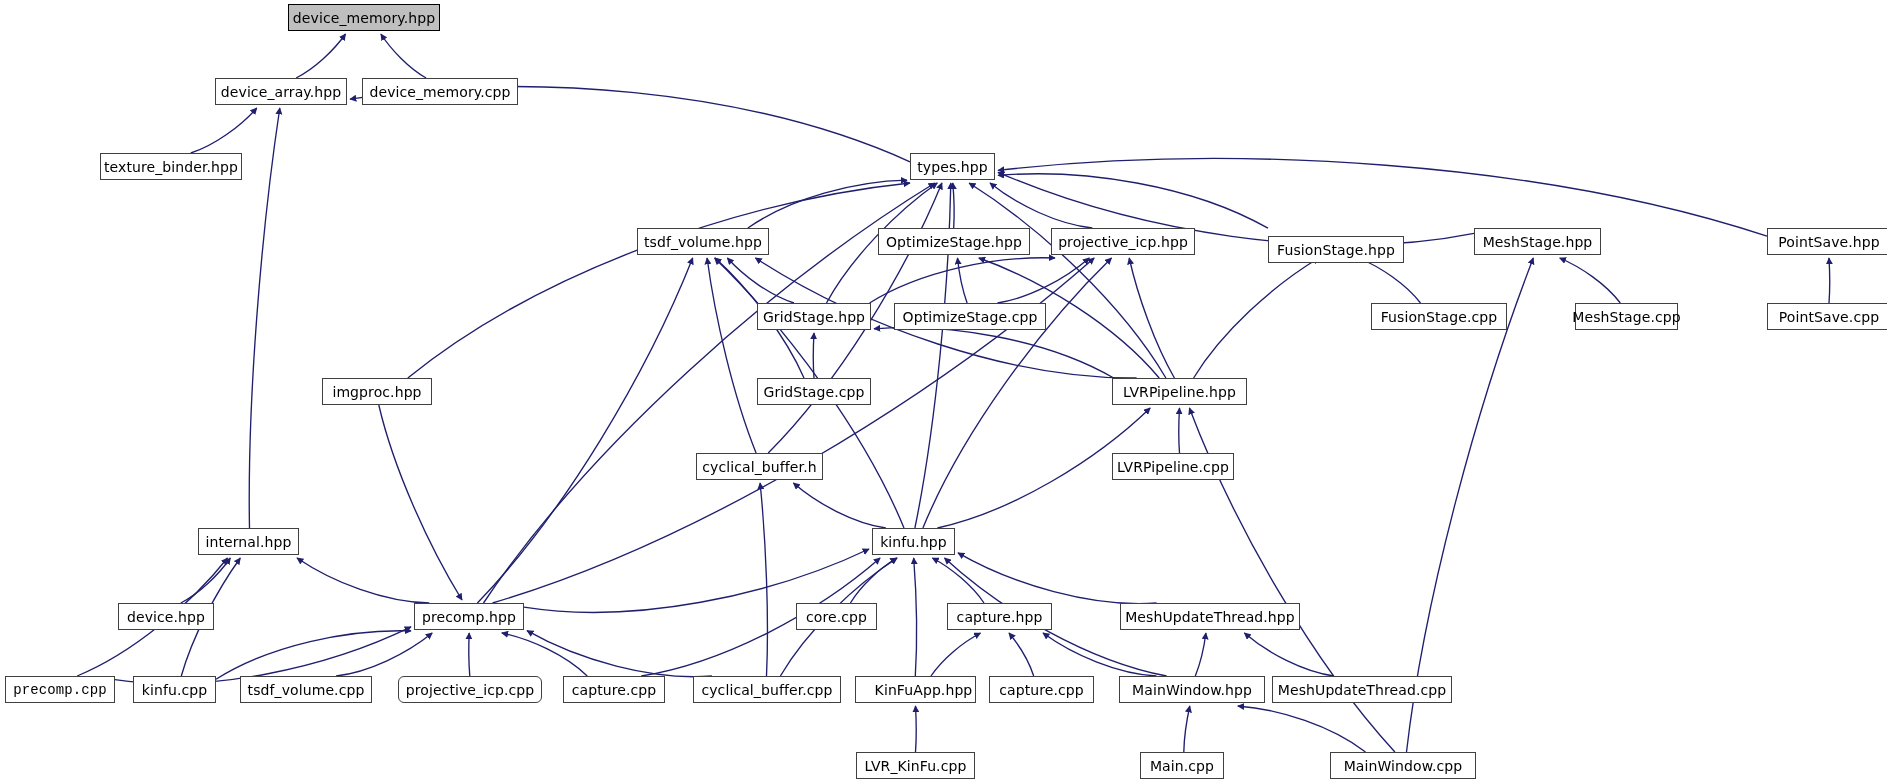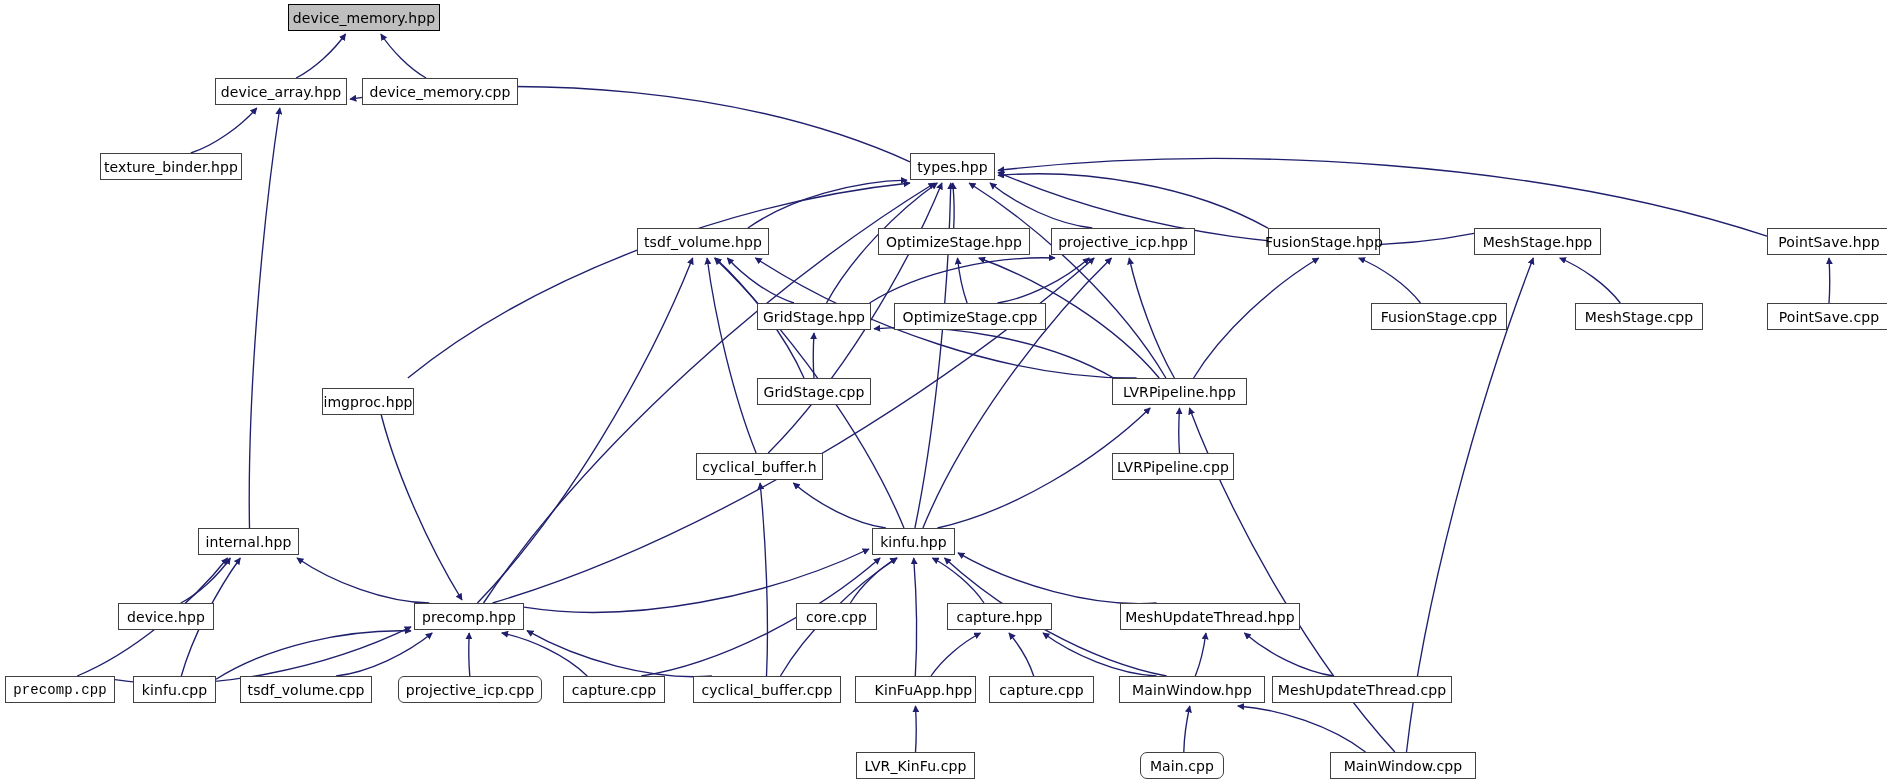--- a/index.html
+++ b/index.html
@@ -117,29 +117,29 @@
   </svg>
   <div id="node-layer">
       <div class="node root" style="left: 288px; top: 4px; width: 152px;">device_memory.hpp</div>
       <div class="node" style="left: 215px; top: 78px; width: 132px;">device_array.hpp</div>
       <div class="node" style="left: 362px; top: 78px; width: 156px;">device_memory.cpp</div>
       <div class="node" style="left: 100px; top: 153px; width: 142px;">texture_binder.hpp</div>
       <div class="node" style="left: 910px; top: 153px; width: 85px;">types.hpp</div>
       <div class="node" style="left: 637px; top: 228px; width: 132px;">tsdf_volume.hpp</div>
       <div class="node" style="left: 878px; top: 228px; width: 152px;">OptimizeStage.hpp</div>
       <div class="node" style="left: 1051px; top: 228px; width: 144px;">projective_icp.hpp</div>
-      <div class="node" style="left: 1268px; top: 228px; width: 112px;">FusionStage.hpp</div>
+      <div class="node" style="left: 1268px; top: 236px; width: 136px;">FusionStage.hpp</div>
       <div class="node" style="left: 1474px; top: 228px; width: 127px;">MeshStage.hpp</div>
       <div class="node" style="left: 1767px; top: 228px; width: 124px;">PointSave.hpp</div>
       <div class="node" style="left: 757px; top: 303px; width: 114px;">GridStage.hpp</div>
       <div class="node" style="left: 894px; top: 303px; width: 152px;">OptimizeStage.cpp</div>
       <div class="node" style="left: 1371px; top: 303px; width: 136px;">FusionStage.cpp</div>
-      <div class="node" style="left: 1575px; top: 303px; width: 128px;">MeshStage.cpp</div>
+      <div class="node" style="left: 1575px; top: 303px; width: 103px;">MeshStage.cpp</div>
       <div class="node" style="left: 1767px; top: 303px; width: 124px;">PointSave.cpp</div>
-      <div class="node" style="left: 322px; top: 388px; width: 92px;">imgproc.hpp</div>
+      <div class="node" style="left: 322px; top: 378px; width: 110px;">imgproc.hpp</div>
       <div class="node" style="left: 757px; top: 378px; width: 114px;">GridStage.cpp</div>
       <div class="node" style="left: 1112px; top: 378px; width: 135px;">LVRPipeline.hpp</div>
       <div class="node" style="left: 696px; top: 453px; width: 127px;">cyclical_buffer.h</div>
       <div class="node" style="left: 1112px; top: 453px; width: 122px;">LVRPipeline.cpp</div>
       <div class="node" style="left: 198px; top: 528px; width: 101px;">internal.hpp</div>
       <div class="node" style="left: 872px; top: 528px; width: 83px;">kinfu.hpp</div>
       <div class="node" style="left: 118px; top: 603px; width: 96px;">device.hpp</div>
       <div class="node" style="left: 414px; top: 603px; width: 110px;">precomp.hpp</div>
       <div class="node" style="left: 796px; top: 603px; width: 81px;">core.cpp</div>
       <div class="node" style="left: 947px; top: 603px; width: 105px;">capture.hpp</div>
@@ -148,16 +148,16 @@
       <div class="node" style="left: 133px; top: 676px; width: 83px;">kinfu.cpp</div>
       <div class="node" style="left: 240px; top: 676px; width: 132px;">tsdf_volume.cpp</div>
       <div class="node" style="left: 398px; top: 676px; width: 144px; border-radius: 6px;">projective_icp.cpp</div>
       <div class="node" style="left: 563px; top: 676px; width: 102px;">capture.cpp</div>
       <div class="node" style="left: 693px; top: 676px; width: 148px;">cyclical_buffer.cpp</div>
       <div class="node" style="left: 855px; top: 676px; width: 121px; padding-left: 16px;">KinFuApp.hpp</div>
       <div class="node" style="left: 989px; top: 676px; width: 105px;">capture.cpp</div>
       <div class="node" style="left: 1119px; top: 676px; width: 146px;">MainWindow.hpp</div>
       <div class="node" style="left: 1272px; top: 676px; width: 180px;">MeshUpdateThread.cpp</div>
       <div class="node" style="left: 856px; top: 752px; width: 119px;">LVR_KinFu.cpp</div>
-      <div class="node" style="left: 1140px; top: 752px; width: 84px; border-radius: 7px;">Main.cpp</div>
+      <div class="node" style="left: 1140px; top: 752px; width: 84px;">Main.cpp</div>
       <div class="node" style="left: 1330px; top: 752px; width: 146px;">MainWindow.cpp</div>
     </div>
 </div>
 
 </body></html>

